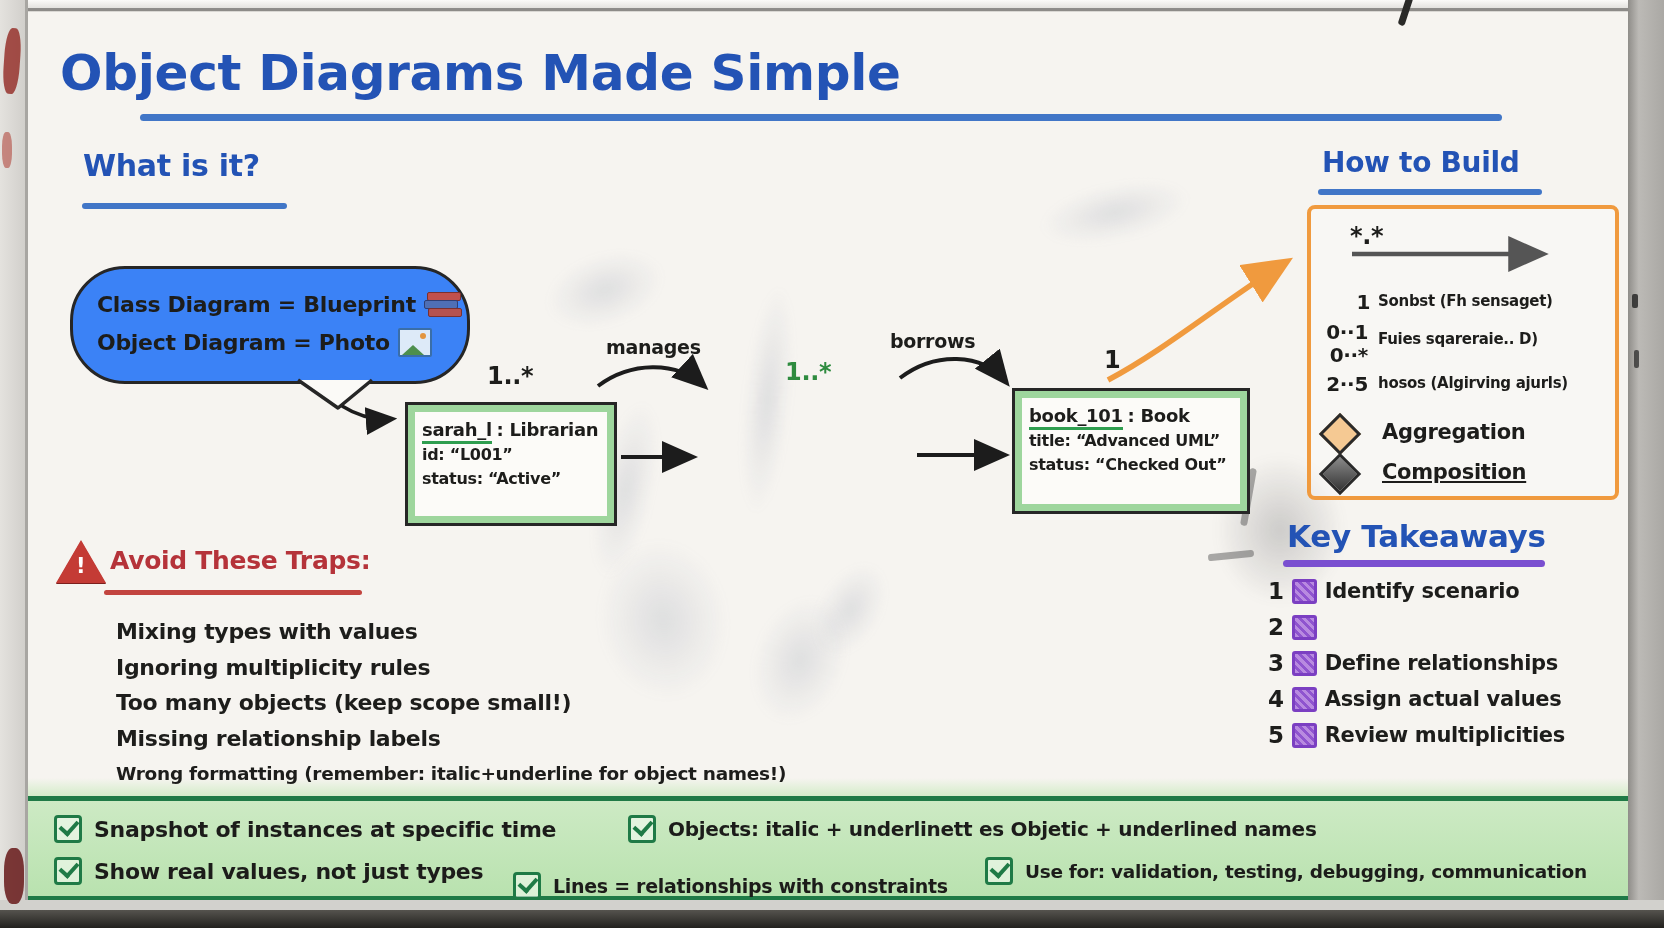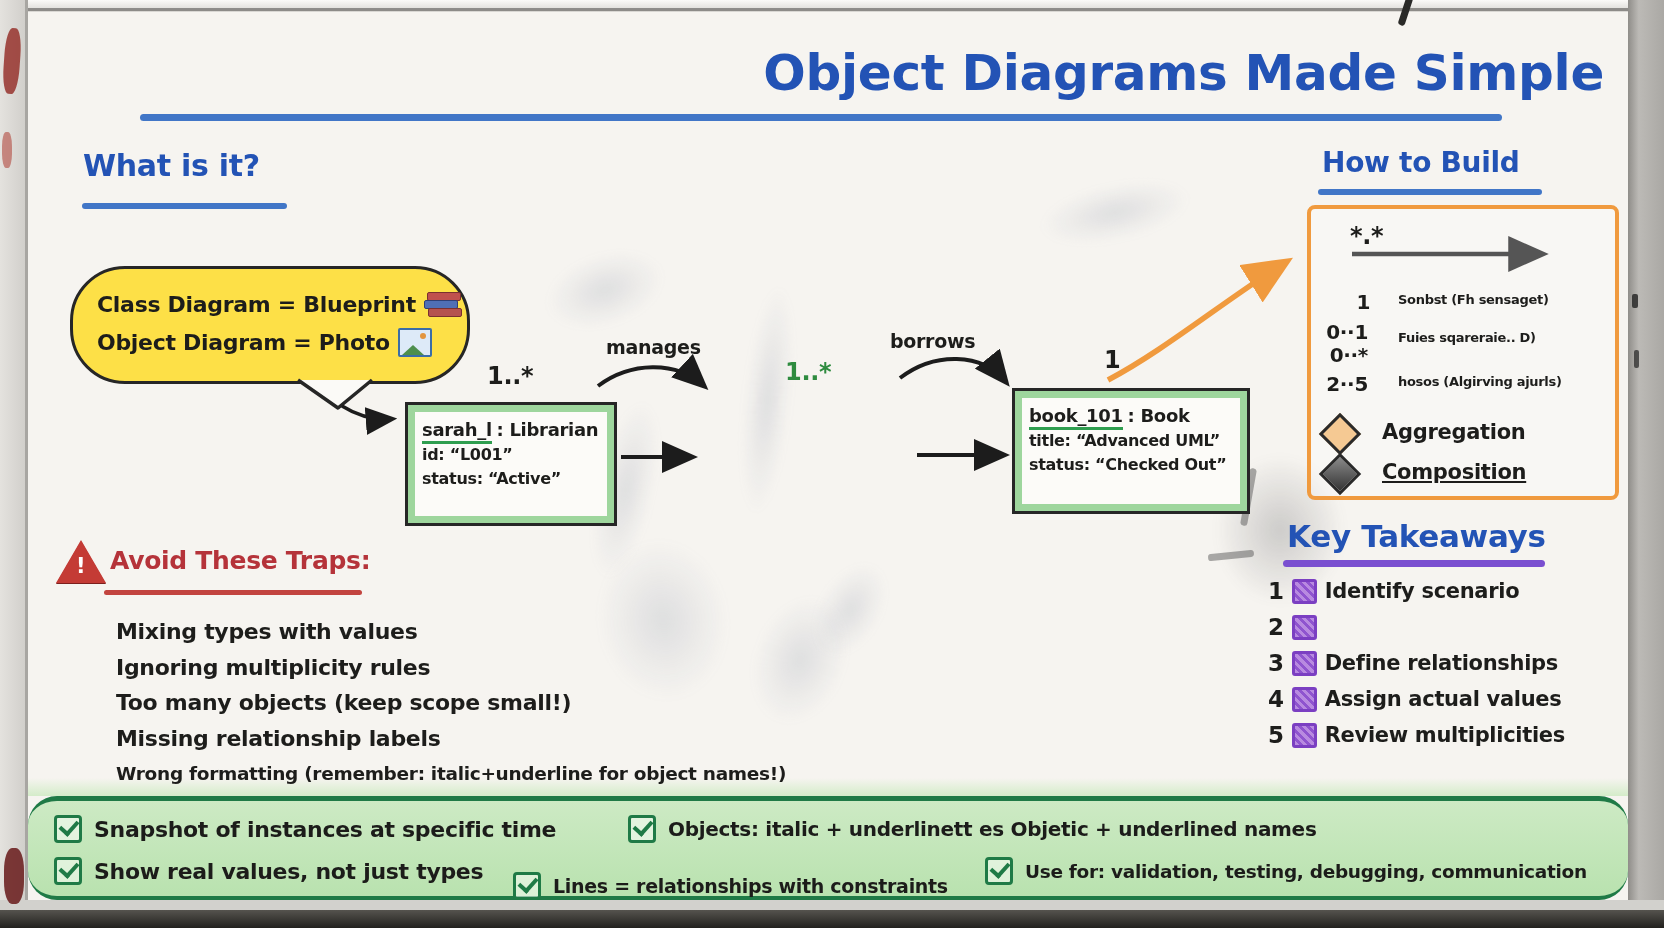--- a/index.html
+++ b/index.html
@@ -24,33 +24,33 @@
   .stain-red-l2{left:2px;top:132px;width:10px;height:36px;background:#b24a40;opacity:.6;}
   .stain-maroon-bl{left:4px;top:848px;width:20px;height:56px;background:#6e2323;opacity:.9;}
   .stain-black-tr{left:1402px;top:-4px;width:7px;height:30px;background:#2a2a28;transform:rotate(18deg);border-radius:3px;}
   .stain-spec1{left:1632px;top:294px;width:6px;height:14px;background:#222;opacity:.8;border-radius:2px;}
   .stain-spec2{left:1634px;top:350px;width:5px;height:18px;background:#222;opacity:.7;border-radius:2px;}
   
   .smudge{position:absolute;z-index:1;background:radial-gradient(closest-side,rgba(115,125,150,0.18),rgba(115,125,150,0));filter:blur(4px);border-radius:50%;}
   .smudge.dark{background:radial-gradient(closest-side,rgba(60,60,66,0.22),rgba(60,60,66,0));}
   .scratch{position:absolute;z-index:1;opacity:.45;background:#4a4a4a;border-radius:3px;}
   
-  .title{left:60px;top:44px;width:1544px;text-align:right;font-size:50px;font-weight:bold;color:#2353b5;z-index:4;}
+  .title{left:60px;top:44px;width:1544px;text-align:left;font-size:50px;font-weight:bold;color:#2353b5;z-index:4;}
   .title-underline{left:140px;top:114px;width:1362px;height:7px;background:#2e68c2;border-radius:4px;z-index:4;opacity:.9;}
   .h-blue{font-weight:bold;color:#2353b5;z-index:4;}
   .underbar{background:#2e68c2;border-radius:3px;z-index:4;opacity:.9;}
   
   .snapshot-box{left:70px;top:222px;width:590px;height:62px;border:3.5px solid #262626;background:#fdfcfa;display:flex;align-items:center;gap:12px;padding-left:10px;box-sizing:border-box;z-index:4;}
   .snapshot-text{font-size:21px;font-weight:bold;white-space:nowrap;}
   .cam{position:relative;width:44px;height:34px;flex:0 0 auto;}
   .cam-body{position:absolute;left:0;top:5px;width:40px;height:27px;background:#9b9b99;border:2px solid #4a4a48;border-radius:4px;}
   .cam-bump{position:absolute;left:7px;top:0;width:14px;height:8px;background:#9b9b99;border:2px solid #4a4a48;border-radius:3px 3px 0 0;}
   .cam-lens{position:absolute;left:13px;top:11px;width:14px;height:14px;border-radius:50%;background:#6db0dd;border:2.5px solid #333;}
   
-  .bubble{left:70px;top:266px;width:400px;height:118px;border:3.5px solid #262626;border-radius:55px;background:#fde047;z-index:4;box-sizing:border-box;padding:16px 0 0 24px;}
+  .bubble{left:70px;top:266px;width:400px;height:118px;border:3.5px solid #262626;border-radius:55px;background:#3b82f6;z-index:4;box-sizing:border-box;padding:16px 0 0 24px;}
   .bubble-line{display:flex;align-items:center;gap:8px;font-size:22px;font-weight:bold;white-space:nowrap;height:38px;}
   .books{position:relative;width:38px;height:28px;flex:0 0 auto;}
   .books span{position:absolute;width:32px;height:7px;border:1.5px solid #7a3030;border-radius:2px;}
   .books .b1{left:3px;top:2px;background:#c0504d;}
   .books .b2{left:0px;top:10px;background:#4f6fb5;border-color:#2f3f75;}
   .books .b3{left:4px;top:18px;background:#b5524f;}
   .photo{position:relative;width:30px;height:25px;background:#ddeaf8;border:2.5px solid #3a6ea8;border-radius:2px;flex:0 0 auto;overflow:hidden;}
   .photo .mtn{position:absolute;left:2px;bottom:0;width:0;height:0;border-left:11px solid transparent;border-right:11px solid transparent;border-bottom:10px solid #4d8f4d;}
   .photo .sun{position:absolute;right:4px;top:3px;width:6px;height:6px;border-radius:50%;background:#e2953f;}
   
@@ -58,21 +58,21 @@
   .obj-name{font-weight:bold;font-size:18px;border-bottom:3px solid #2f9e4f;padding-bottom:1px;white-space:nowrap;}
   .obj-type{font-weight:bold;font-size:18px;white-space:nowrap;}
   .obj-attr{font-size:16px;font-weight:bold;margin-top:5px;white-space:nowrap;}
   .mult{position:absolute;font-size:24px;font-weight:bold;z-index:4;}
   .rel-label{position:absolute;font-size:19px;font-weight:bold;z-index:4;}
   
   .build-box{left:1307px;top:205px;width:312px;height:295px;border:4px solid #f09a3e;border-radius:8px;background:rgba(255,255,255,0.25);z-index:4;box-sizing:border-box;}
   .build-star{left:1350px;top:222px;font-size:24px;font-weight:bold;z-index:4;}
   .nrow{position:absolute;z-index:4;font-weight:bold;white-space:nowrap;}
   .nrow.multv{font-size:20px;width:52px;text-align:right;}
-  .nrow.descv{font-size:13px;margin-left:20px;}
+  .nrow.descv{font-size:15px;}
   .dia-wrap{position:absolute;width:36px;height:36px;display:flex;align-items:center;justify-content:center;z-index:4;}
   .dia{width:24px;height:24px;transform:rotate(45deg);border:3px solid #2a2a2a;}
   .dia.agg{background:#f5c993;}
   .dia.comp{background:linear-gradient(135deg,#8a8a8a,#343434);}
   .legend-label{position:absolute;font-size:21px;font-weight:bold;z-index:4;}
   
   .warn{left:56px;top:538px;width:52px;height:46px;z-index:4;}
   .warn .tri{position:absolute;left:0;top:2px;width:0;height:0;border-left:25px solid transparent;border-right:25px solid transparent;border-bottom:43px solid #c43b35;filter:drop-shadow(0 1px 0 #7c1f1d);}
   .warn .excl{position:absolute;left:20px;top:16px;color:#fff;font-size:21px;font-weight:bold;}
   .traps-heading{left:110px;top:546px;font-size:25px;font-weight:bold;color:#b5333a;z-index:4;white-space:nowrap;}
@@ -82,21 +82,21 @@
   .traps-list li:last-child{font-size:18.5px;}
   
   .tk-heading{left:1287px;top:518px;font-size:31px;font-weight:bold;color:#2353b5;z-index:4;white-space:nowrap;}
   .tk-underline{left:1283px;top:560px;width:262px;height:7px;background:#7a4fd0;border-radius:4px;z-index:4;}
   .tk-row{position:absolute;left:1268px;display:flex;align-items:center;gap:8px;z-index:4;white-space:nowrap;}
   .tk-num{font-size:23px;font-weight:bold;}
   .step-icon{width:19px;height:19px;border:3px solid #7b3fc2;border-radius:3px;background:repeating-linear-gradient(45deg,#b88ae0,#b88ae0 3px,#8f54cf 3px,#8f54cf 6px);flex:0 0 auto;}
   .tk-text{font-size:21px;font-weight:bold;}
   
   .banner-wash{left:28px;top:778px;width:1600px;height:18px;background:linear-gradient(rgba(212,236,204,0),#d4ecc9);z-index:2;}
-  .banner{left:28px;top:796px;width:1600px;height:104px;background:linear-gradient(180deg,#cdeac4,#b9e2af);border-top:5px solid #1f7a46;border-bottom:4px solid #1f7a46;box-sizing:border-box;z-index:2;border-radius:29px;}
+  .banner{left:28px;top:796px;width:1600px;height:104px;background:linear-gradient(180deg,#cdeac4,#b9e2af);border-top:5px solid #1f7a46;border-bottom:4px solid #1f7a46;box-sizing:border-box;z-index:2;}
   .bn-item{position:absolute;display:flex;align-items:center;gap:12px;white-space:nowrap;}
   .bn-text{font-size:20px;font-weight:bold;color:#1c1c1a;}
   .checkbox{position:relative;width:22px;height:22px;border:3px solid #1f7a46;border-radius:4px;background:rgba(255,255,255,0.5);flex:0 0 auto;}
   .checkbox .tick{position:absolute;left:3px;top:2px;width:14px;height:8px;border-left:4px solid #1f7a46;border-bottom:4px solid #1f7a46;transform:rotate(-48deg);}
   
   .svg-under{position:absolute;left:0;top:0;z-index:3;pointer-events:none;}
   .svg-over{position:absolute;left:0;top:0;z-index:5;pointer-events:none;}
 </style>
 </head>
 <body>

